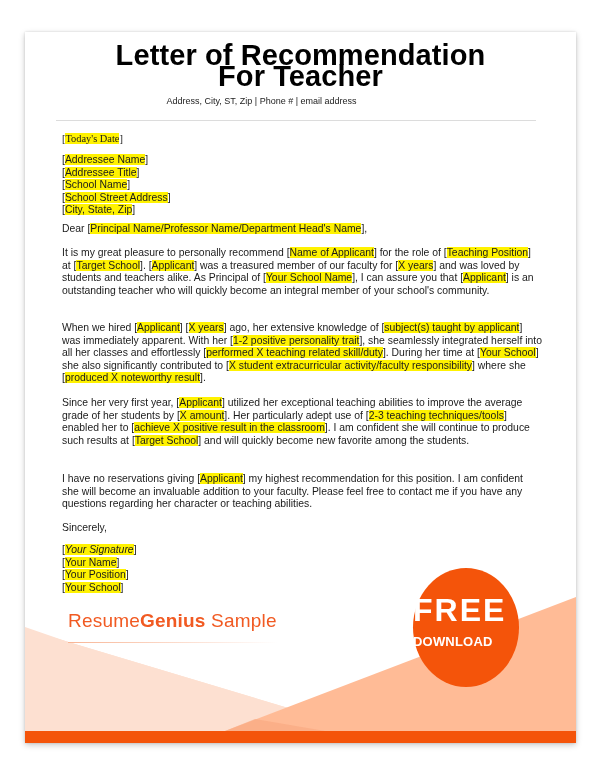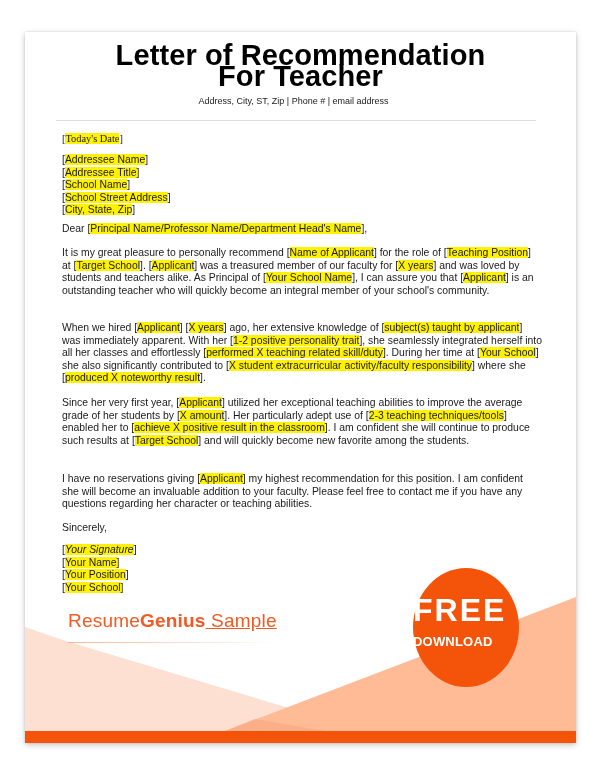--- a/index.html
+++ b/index.html
@@ -16,21 +16,21 @@
     .bg-svg { position: absolute; left: 0; top: 0; width: 551px; height: 711px; }
     .content { position: absolute; left: 0; top: 0; width: 551px; height: 711px; }
     .title {
       position: absolute; left: 0; width: 551px; text-align: center;
       font-weight: bold; color: #000; font-size: 29px; line-height: 25px; letter-spacing: 0.1px;
     }
     .title.l1 { top: 11px; }
     .title.l2 { top: 32px; }
     .contact {
       position: absolute; left: 0; top: 64px; width: 473px; text-align: center;
-      font-size: 9px; color: #222; margin-left: 32px;
+      font-size: 9px; color: #222;
     }
     .divider {
       position: absolute; left: 31px; top: 88px; width: 480px; height: 1px; background: #dcdcdc;
     }
     .body-text {
       position: absolute; left: 37px; width: 480px;
       font-size: 10.4px; line-height: 12.6px; color: #1a1a1a;
     }
     .hl { background: #fff200; }
     .it { font-style: italic; }
@@ -101,21 +101,21 @@
 
     <div class="body-text" style="top:490px;">Sincerely,</div>
 
     <div class="body-text" style="top:512px;">
       <div>[<span class="hl it">Your Signature</span>]</div>
       <div>[<span class="hl">Your Name</span>]</div>
       <div>[<span class="hl">Your Position</span>]</div>
       <div>[<span class="hl">Your School</span>]</div>
     </div>
 
-    <div class="logo"><span>Resume</span><b>Genius</b><span style="white-space:pre;text-decoration:underline;"> Sample</span></div>
+    <div class="logo"><span>Resume</span><b>Genius</b><span style="white-space:pre;"> Sample</span></div>
     <div class="logo-underline"></div>
 
     <div class="badge">
       <div class="badge-free">FREE</div>
       <div class="badge-dl">DOWNLOAD</div>
     </div>
 
     <div class="bottom-bar"></div>
   </div>
 </div>

